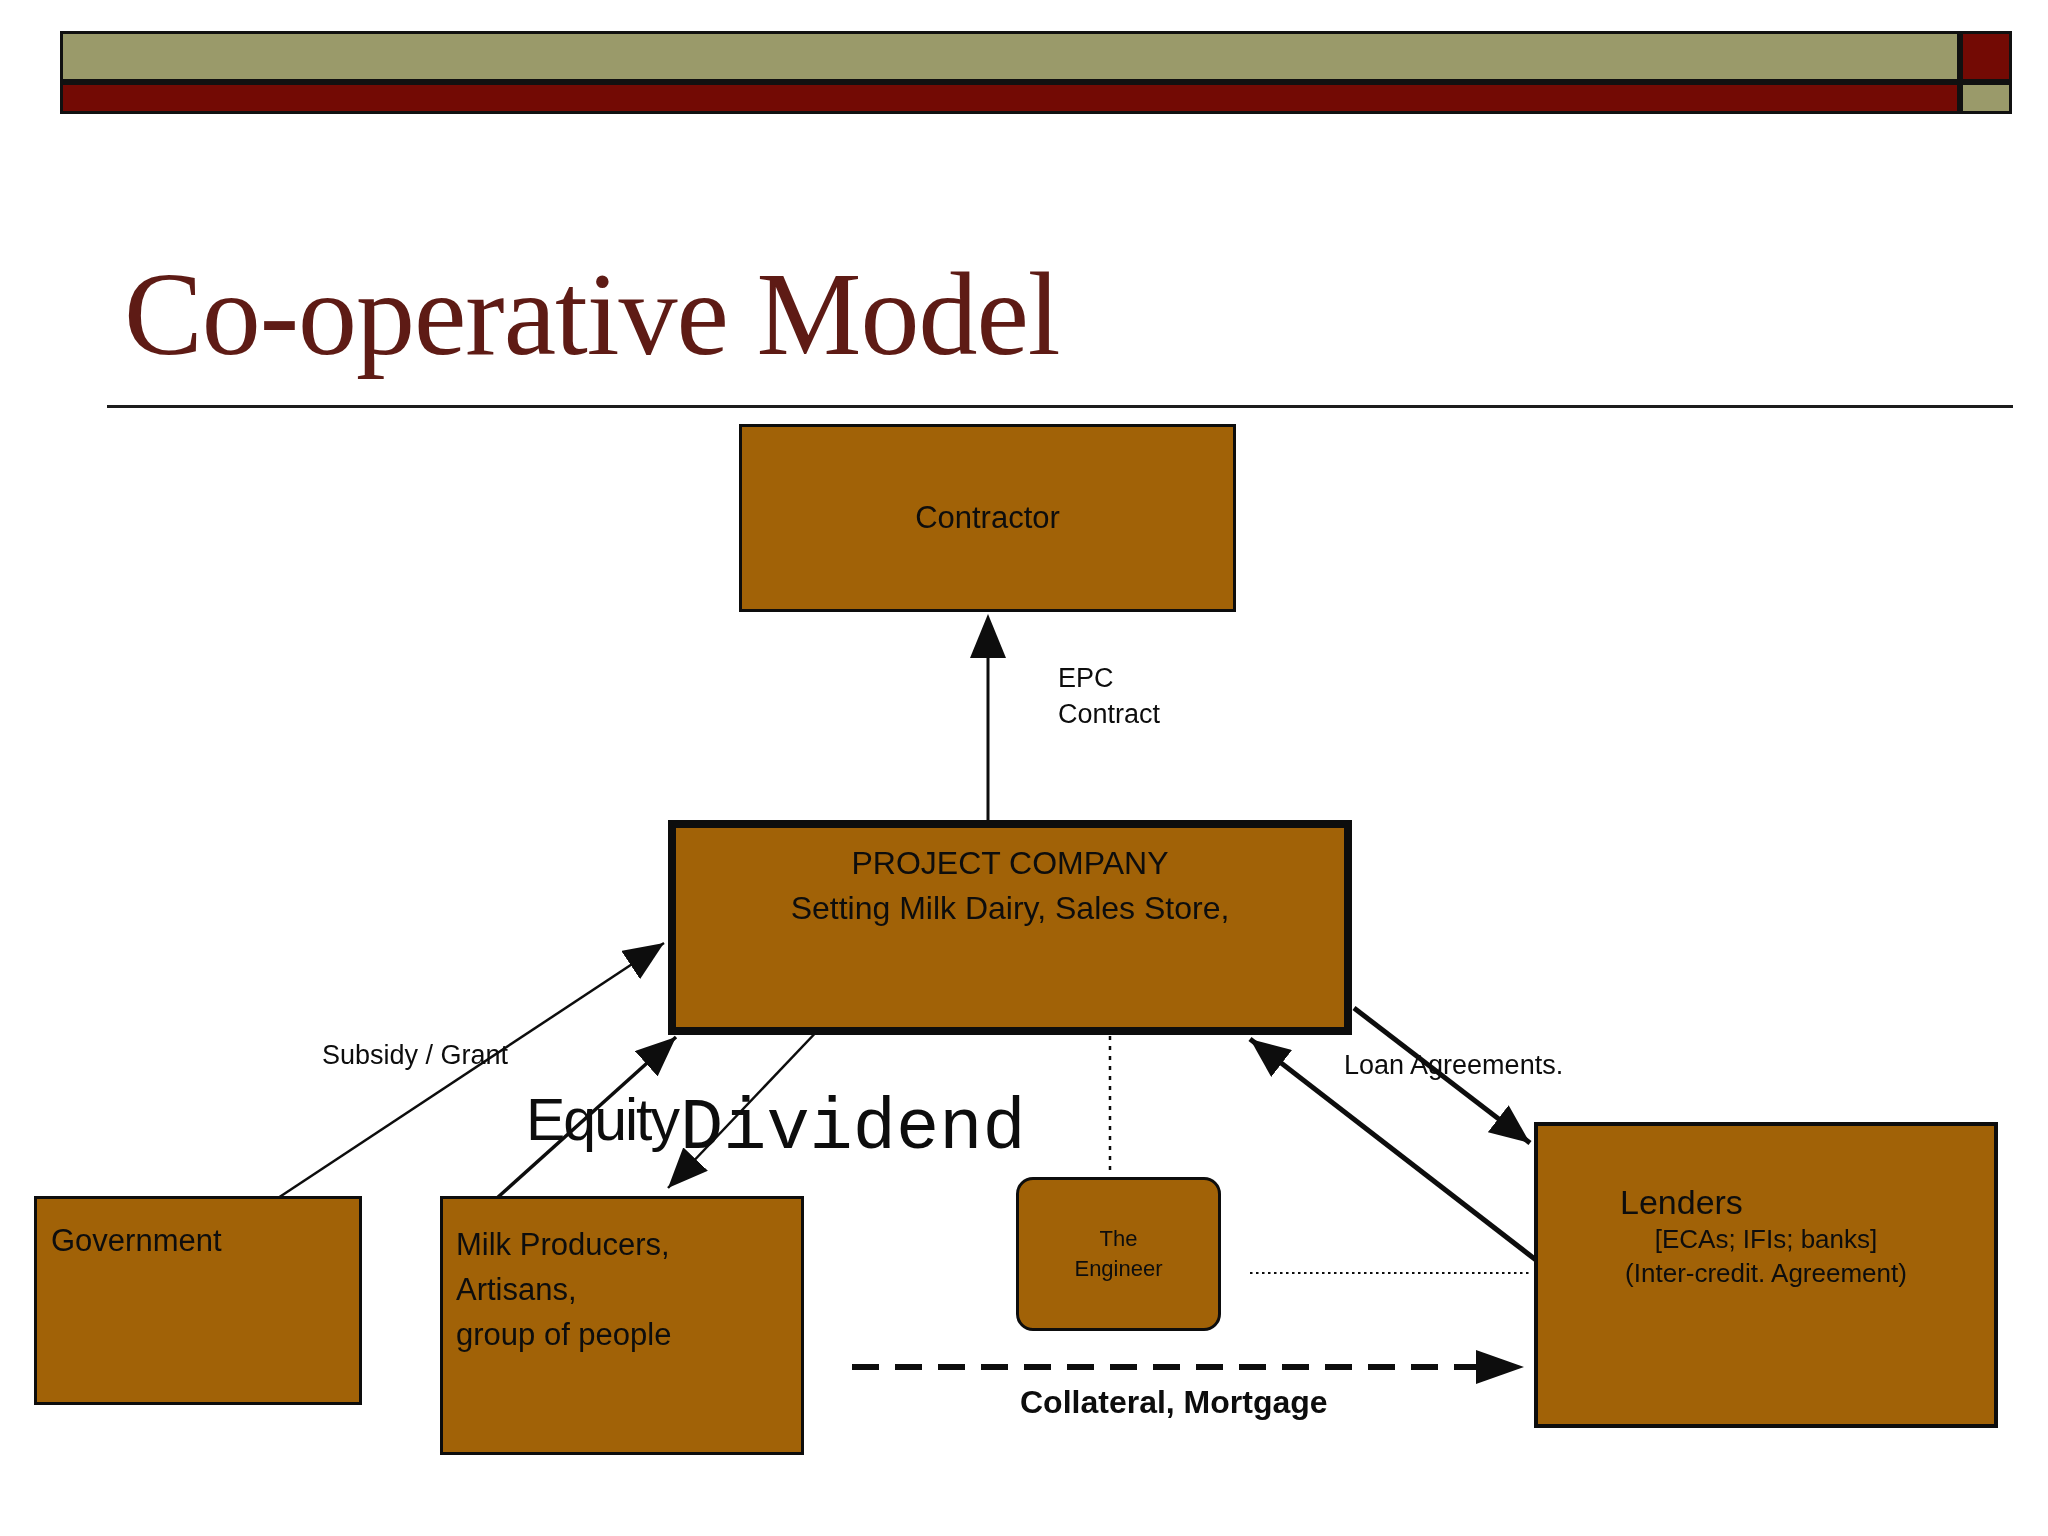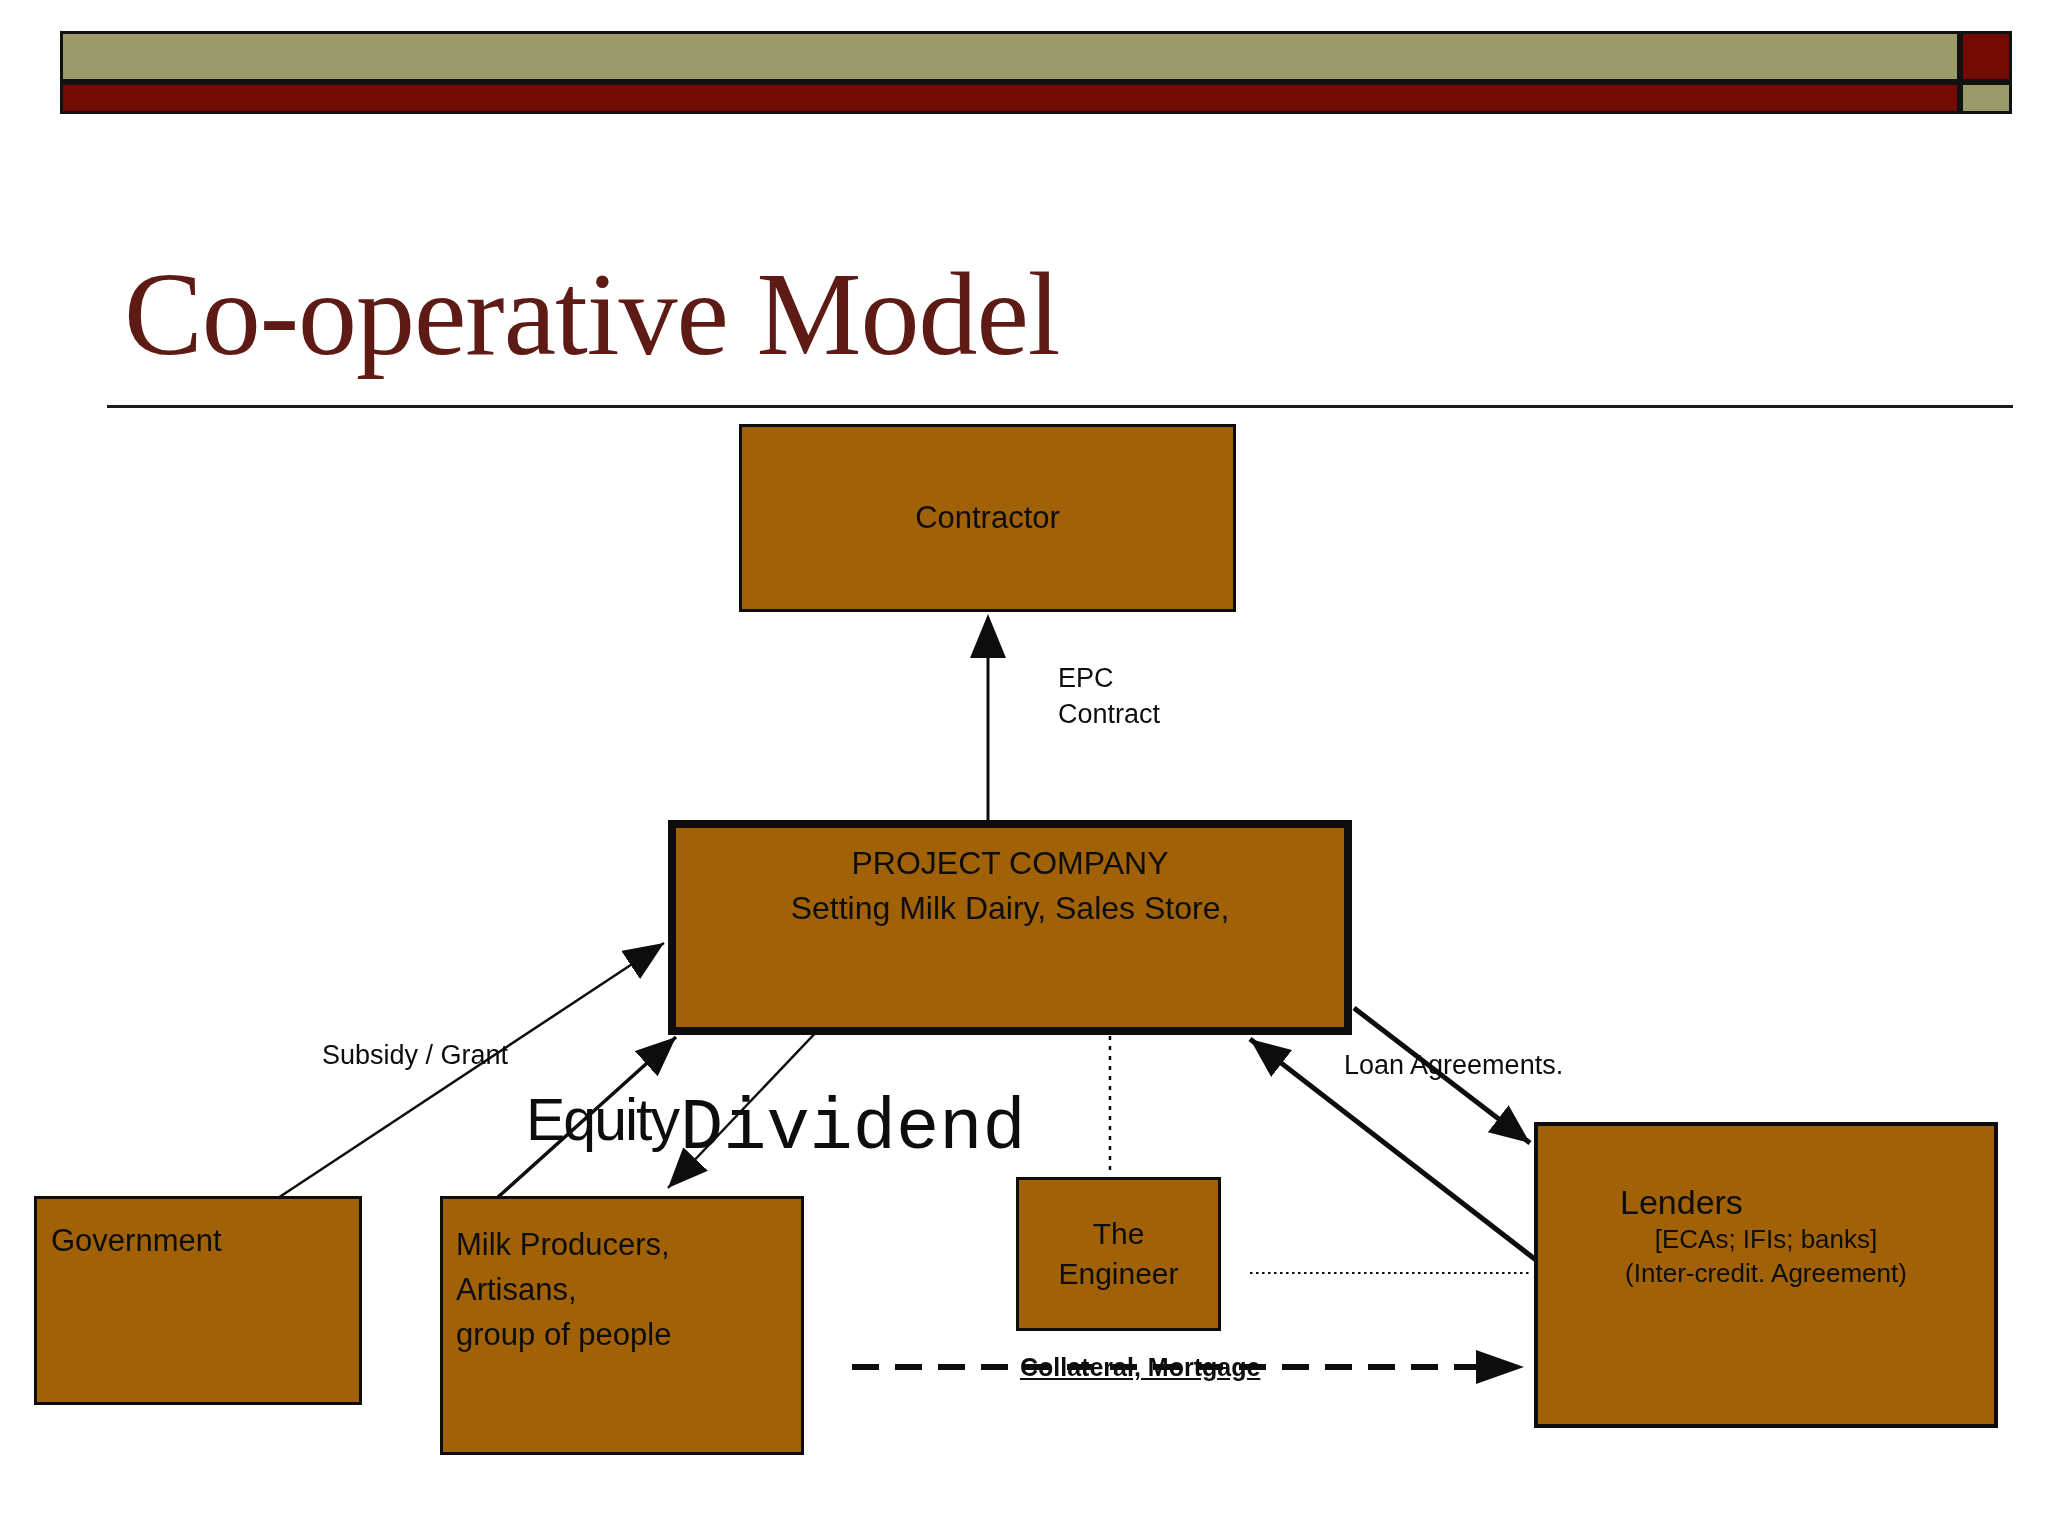--- a/index.html
+++ b/index.html
@@ -31,33 +31,33 @@
   }
   .box.thick{border-width:8px;}
   .box .ctr{width:100%;height:100%;display:flex;flex-direction:column;align-items:center;justify-content:center;text-align:center;}
   #contractor{left:739px;top:424px;width:497px;height:188px;font-size:31px;}
   #project-company{left:668px;top:820px;width:684px;height:215px;font-size:32px;}
   #project-company .top{width:100%;padding-top:13px;text-align:center;line-height:1.4;}
   #government{left:34px;top:1196px;width:328px;height:209px;font-size:31px;}
   #government .pad{padding:24px 14px;}
   #milk-producers{left:440px;top:1196px;width:364px;height:259px;font-size:31px;line-height:1.45;}
   #milk-producers .pad{padding:24px 13px;}
-  #engineer{left:1016px;top:1177px;width:205px;height:154px;font-size:30px;line-height:1.35;}
+  #engineer{left:1016px;top:1177px;width:205px;height:154px;font-size:22px;line-height:1.35;border-radius:17px;}
   #lenders{left:1534px;top:1122px;width:464px;height:306px;border-width:4px;}
   #lenders .col{display:flex;flex-direction:column;align-items:center;padding-top:56px;}
   #lenders .big{font-size:34px;align-self:flex-start;margin-left:82px;line-height:1.2;}
   #lenders .small{font-size:26px;line-height:1.3;}
   
   .lbl{position:absolute;white-space:nowrap;color:var(--ink);}
   #lbl-epc{left:1058px;top:660px;font-size:27px;line-height:1.35;}
   #lbl-subsidy{left:322px;top:1040px;font-size:27px;}
   #lbl-equity{left:526px;top:1086px;font-size:59px;letter-spacing:-2px;}
   #lbl-dividend{left:680px;top:1088px;font-size:72px;font-family:Liberation Mono, monospace;}
   #lbl-loan{left:1344px;top:1050px;font-size:27px;}
-  #lbl-collateral{left:1020px;top:1353px;font-size:25px;font-weight:bold;text-decoration:underline;}
+  #lbl-collateral{left:1020px;top:1384px;font-size:32px;font-weight:bold;}
   
   #wires{position:absolute;left:0;top:0;z-index:0;}
   .box,.lbl,.title,.rule,.bar{z-index:2;}
   #wires line,#wires polyline{stroke:var(--ink);}
   #wires .mk{fill:var(--ink);}
 </style>
 </head>
 <body>
 
 <div class="bar olive" style="left:60px;top:31px;width:1900px;height:51px;"></div>

